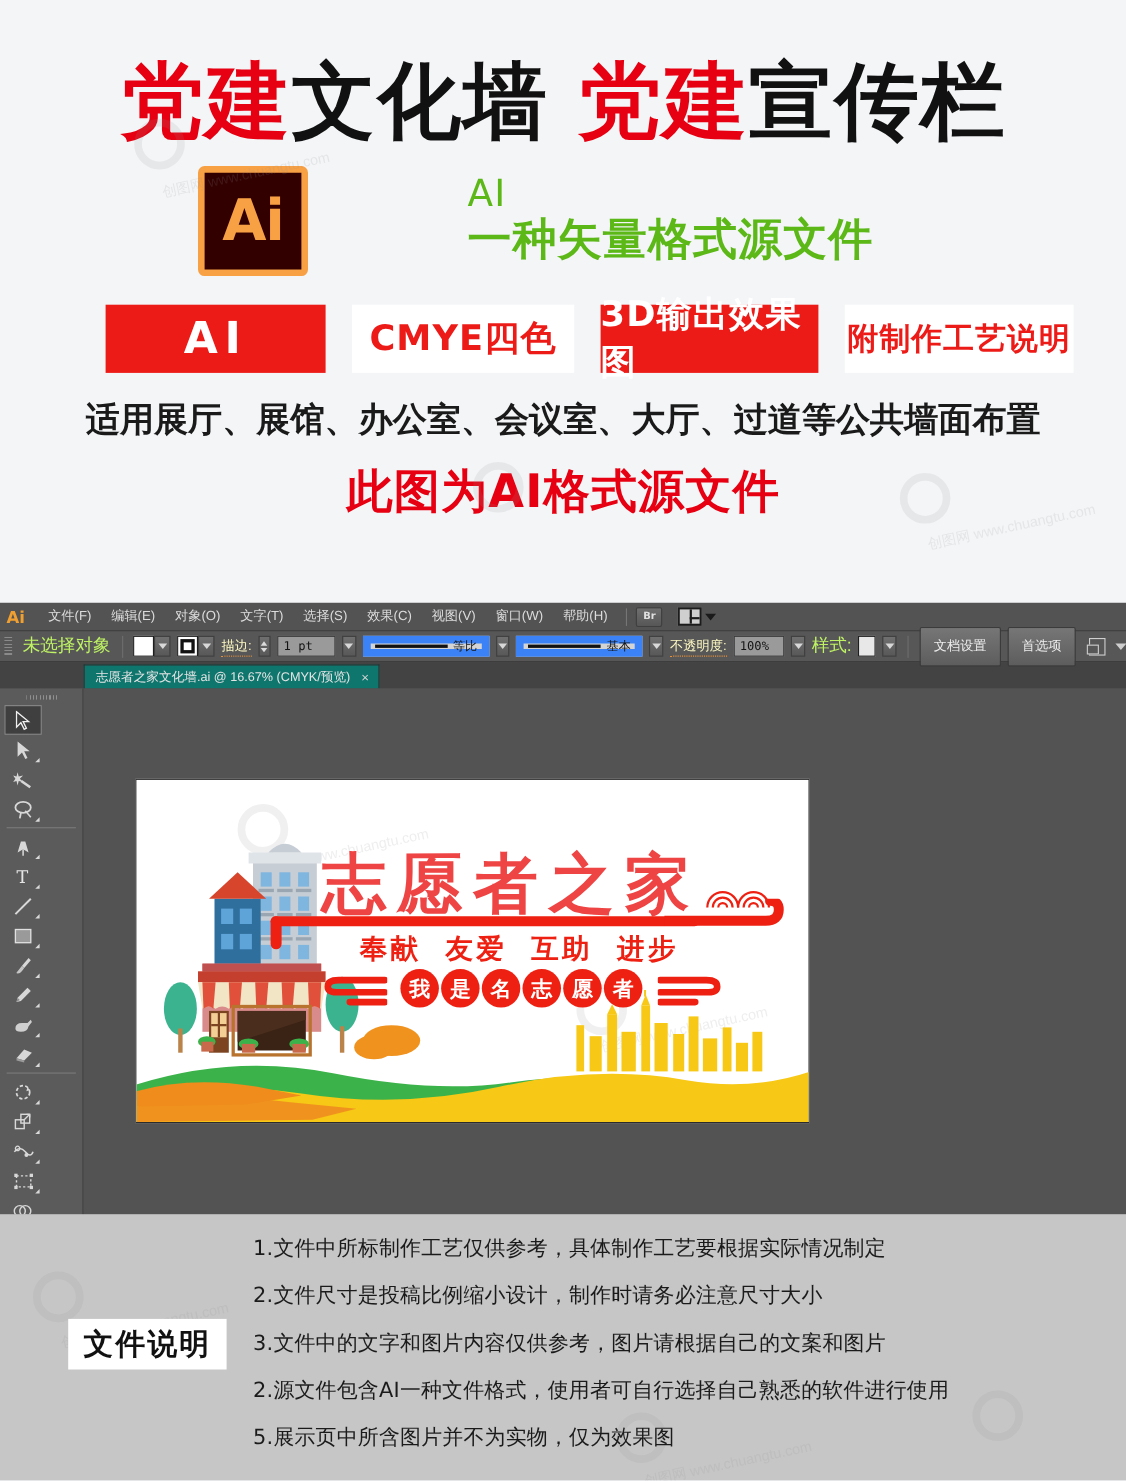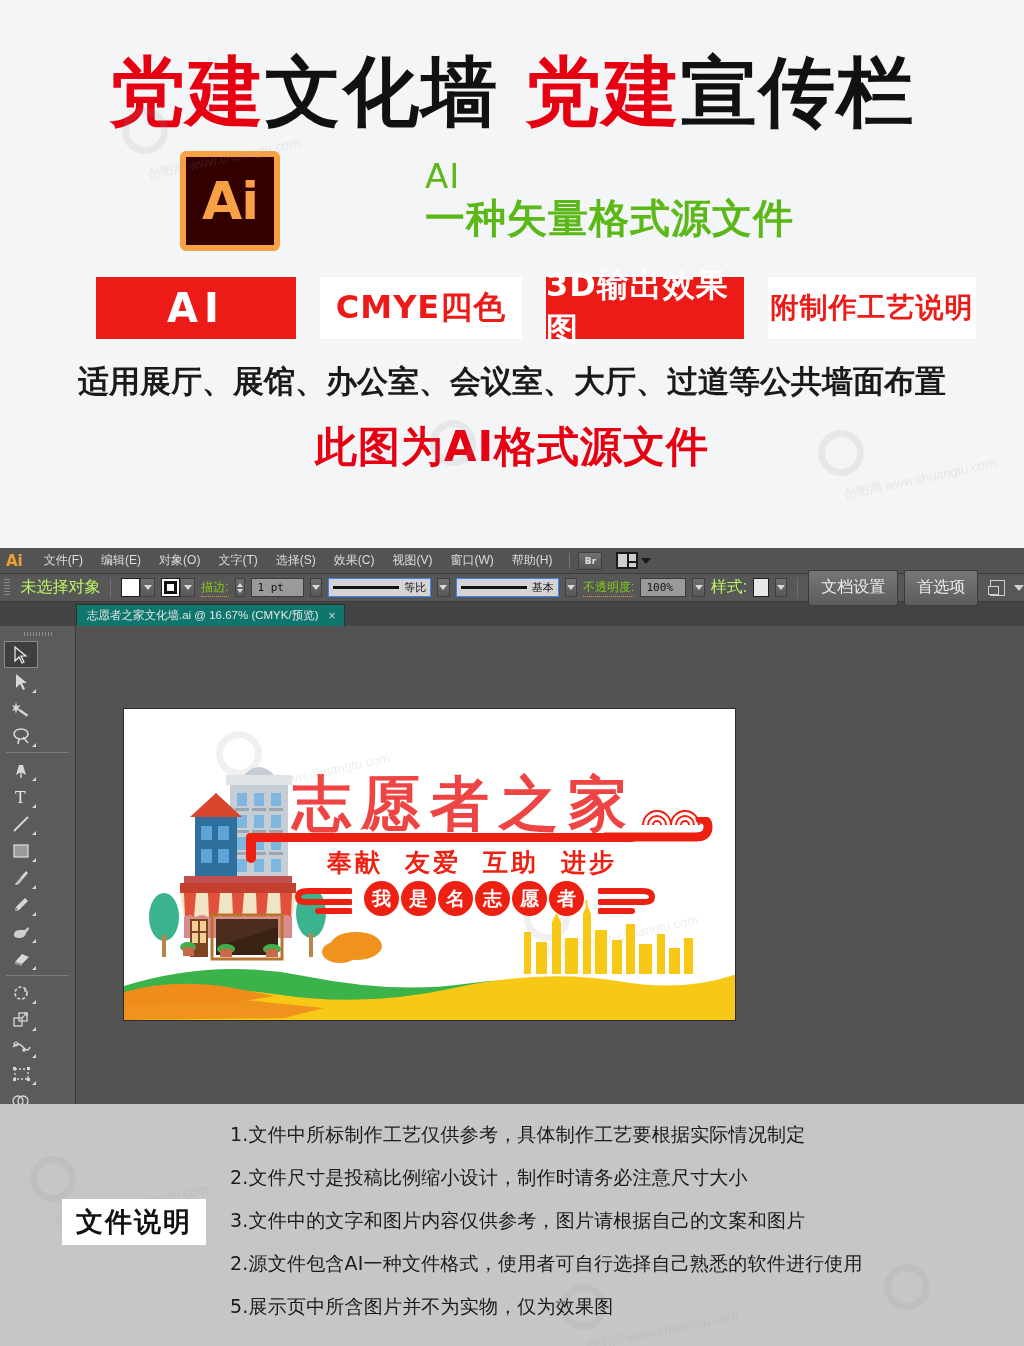--- a/index.html
+++ b/index.html
@@ -211,49 +211,49 @@
   .swatch.stroke:before{
     content:""; position:absolute; inset:2px; border:3px solid #111; background:#fff;
   }
   .mini-drop {
     width: 15px; height: 19px;
     background: linear-gradient(#707070,#585858);
     border: 1px solid #3f3f3f;
     display:flex;align-items:center;justify-content:center;
   }
   .mini-drop .caret{border-top-color:#d8d8d8;border-left-width:4px;border-right-width:4px;border-top-width:5px;margin:0;}
-  .orange-lbl { color:#84cc16; font-size:12px; border-bottom:1px dotted #e8913c; }
+  .orange-lbl { color:#fef9c3; font-size:12px; border-bottom:1px dotted #e8913c; }
   .stepper {
     width: 13px; height: 19px; background:linear-gradient(#6f6f6f,#585858);
     border:1px solid #3f3f3f; display:flex;flex-direction:column;
     align-items:center;justify-content:center; gap:2px;
   }
   .stepper i { width:0;height:0;border-left:3px solid transparent;border-right:3px solid transparent; }
   .stepper i.up { border-bottom:4px solid #dcdcdc; }
   .stepper i.dn { border-top:4px solid #dcdcdc; }
   .field {
     height: 19px; background:#9a9a9a; border:1px solid #3b3b3b;
     color:#141414; font-size:11px; display:flex;align-items:center;
     padding:0 5px; font-family:"DejaVu Sans Mono", monospace;
   }
   .field.w-pt { width: 62px; }
   .field.w-op { width: 54px; }
   .combo {
-    height: 19px; background:#d4d4d4; border:1px solid #3b82f6;
+    height: 19px; background:#d4d4d4; border:7px solid #3b82f6;
     display:flex; align-items:center; padding:0 4px; gap:5px;
     color:#141414; font-size:11px;
   }
   .combo .rule { width: 66px; height: 3px; background:#111; }
   .combo.w-profile { width: 118px; }
   .combo.w-brush { width: 118px; }
   .btn-std {
     height: 36px; padding: 0 12px;
     background: linear-gradient(#767676,#5d5d5d);
     border: 1px solid #3b3b3b; border-radius:2px;
-    color:#ececec; font-size:16px;
+    color:#ececec; font-size:12px;
     display:flex;align-items:center;justify-content:center;
   }
   .style-swatch { width:19px;height:19px;background:#e8e8e8;border:1px solid #1e1e1e; }
   .screenmode {
     width:18px;height:16px;border:1px solid #cfcfcf;position:relative;margin-left:6px;
   }
   .screenmode:after{content:"";position:absolute;left:-3px;top:5px;width:9px;height:7px;background:#575757;border:1px solid #cfcfcf;}
 
   .tabbar {
     height: 24px; background:#434343; display:flex; align-items:flex-end;

